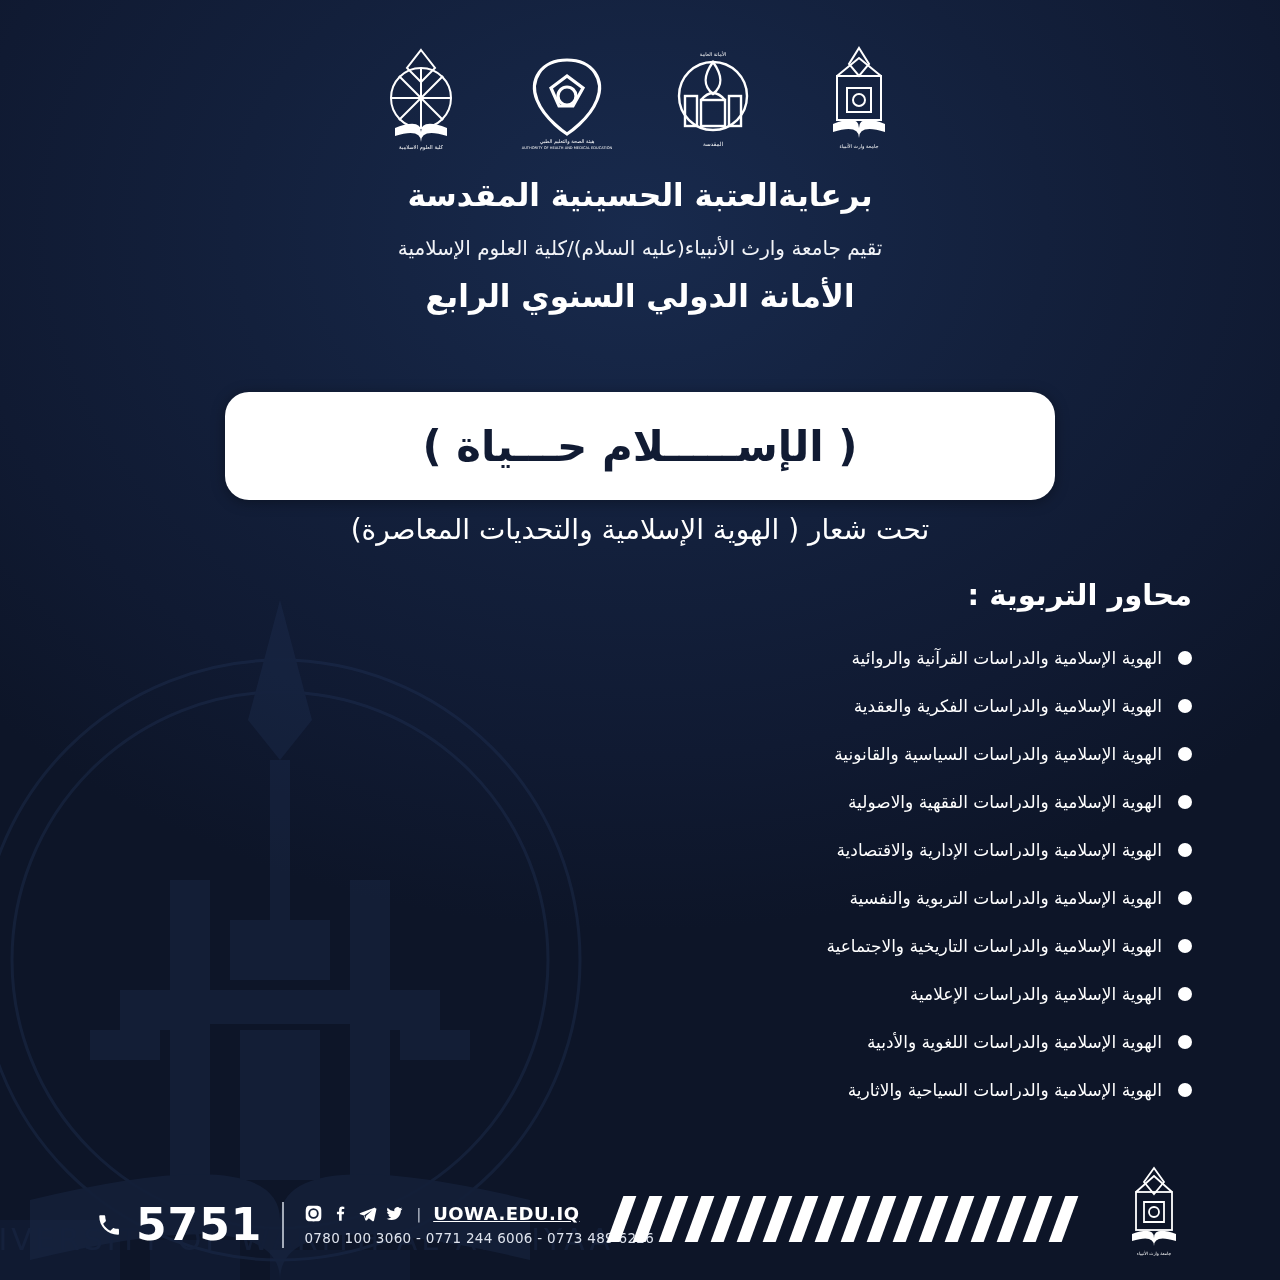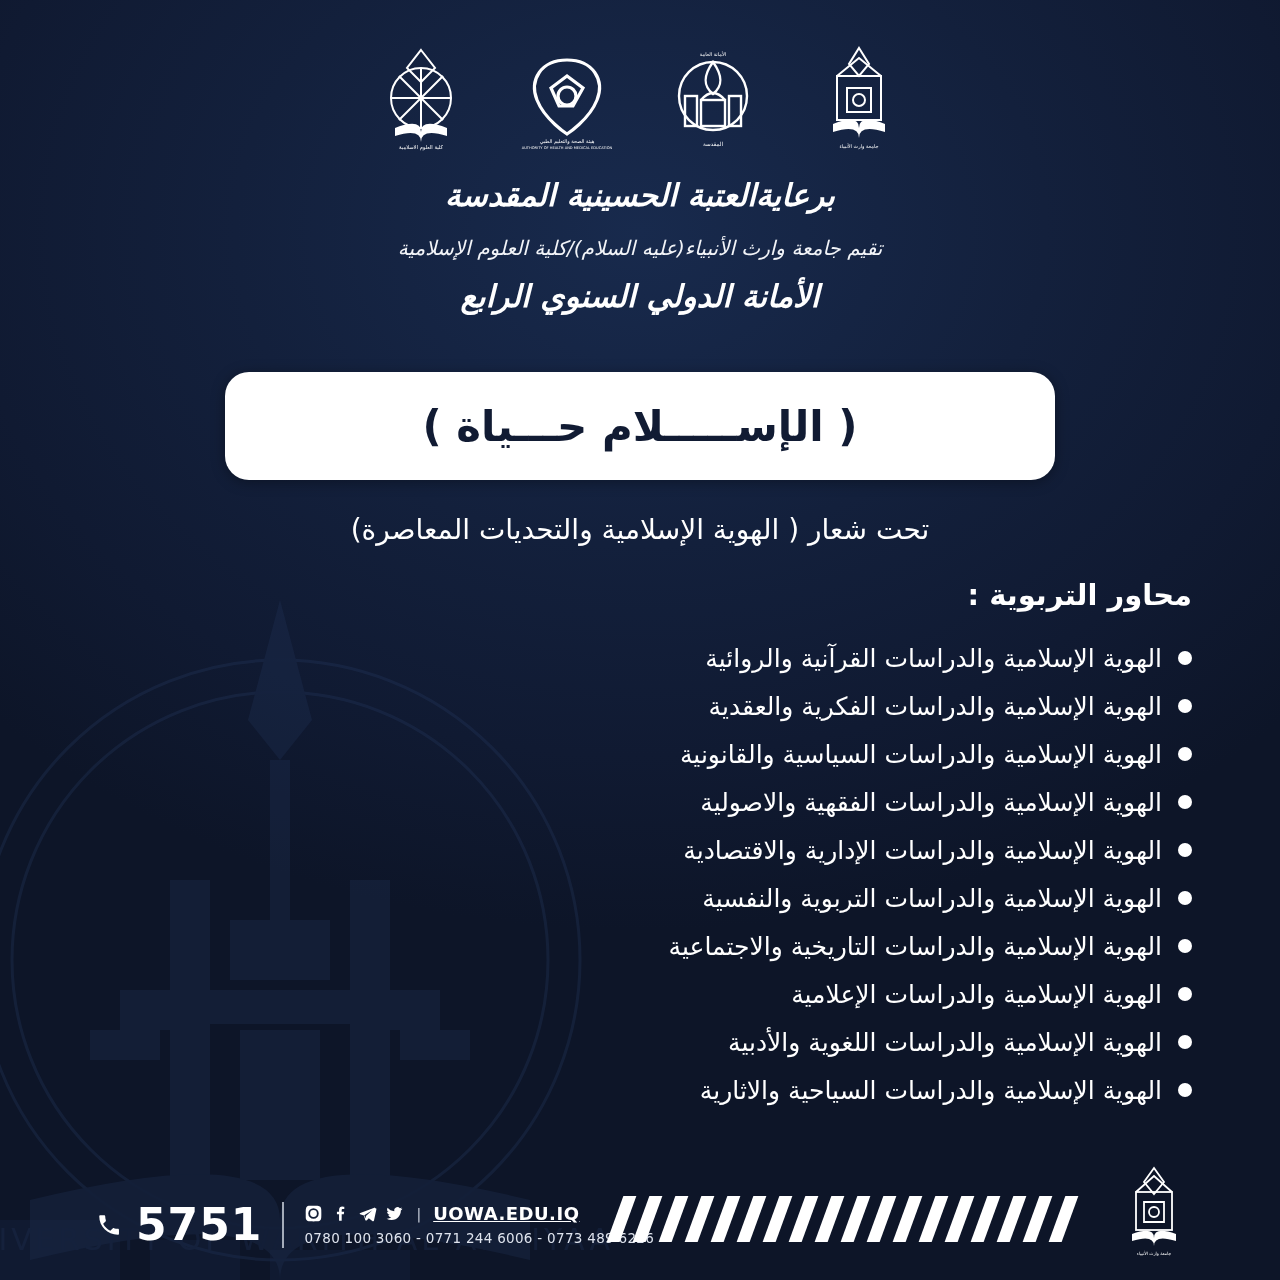--- a/index.html
+++ b/index.html
@@ -50,21 +50,20 @@
   .logo { width: 112px; height: 110px; position: relative; }
   .logo svg { width: 100%; height: 100%; display: block; }
 
   
   .headlines {
     position: absolute;
     top: 175px; left: 0; right: 0;
     text-align: center;
     color: #ffffff;
     padding: 0 56px;
-    font-style: italic;
   }
   .h-sponsor {
     font-size: 31px; font-weight: bold; letter-spacing: 0px;
     line-height: 1.35;
   }
   .h-organizer {
     margin-top: 17px;
     font-size: 20px; font-weight: normal;
     line-height: 1.4;
     color: #f2f4f8;
@@ -80,20 +79,21 @@
     position: absolute;
     top: 372px; left: 0; right: 0;
     display: flex; justify-content: center;
   }
   .title-pill {
     width: 830px; height: 108px;
     background: #ffffff;
     border-radius: 24px;
     display: flex; align-items: center; justify-content: center;
     box-shadow: 0 2px 14px rgba(0,0,0,0.35);
+    margin-top: 20px;
   }
   .title-pill span {
     color: #111b33;
     font-size: 42px;
     font-weight: bold;
     letter-spacing: 1px;
   }
 
   
   .slogan {
@@ -121,21 +121,21 @@
     list-style: none;
   }
   .axes-list li {
     display: flex;
     flex-direction: row;
     align-items: center;
     justify-content: flex-start;
     gap: 16px;
     height: 48px;
     color: #ffffff;
-    font-size: 25px;
+    font-size: 17px;
     direction: rtl;
   }
   .bullet {
     flex: 0 0 auto;
     width: 14px; height: 14px;
     border-radius: 50%;
     background: #ffffff;
     display: inline-block;
   }
   .axis-text { white-space: nowrap; }

